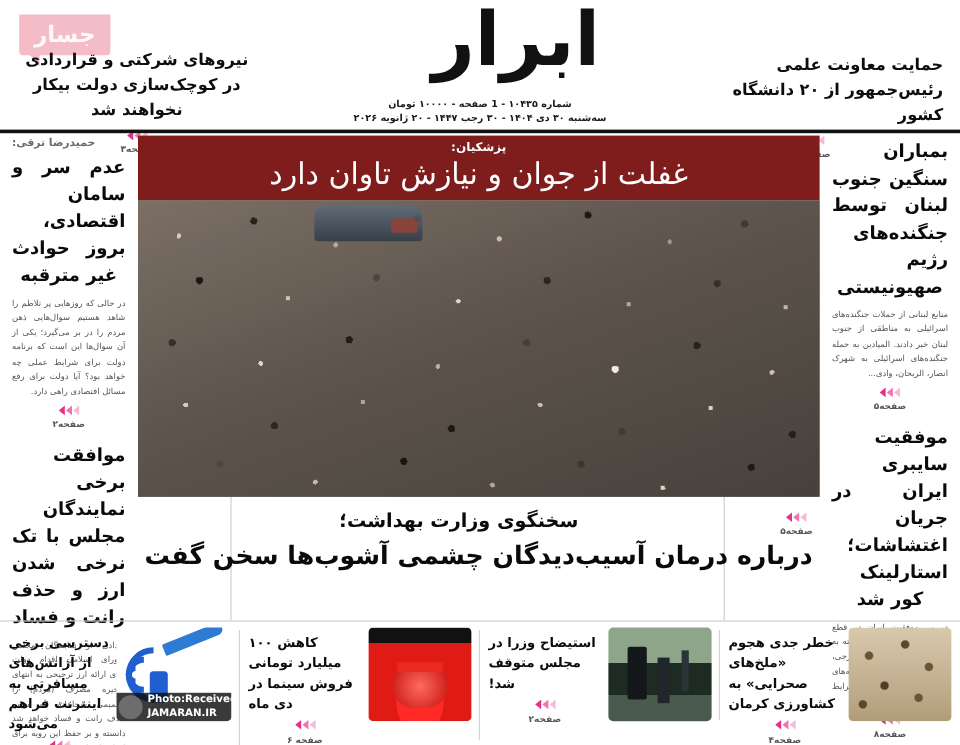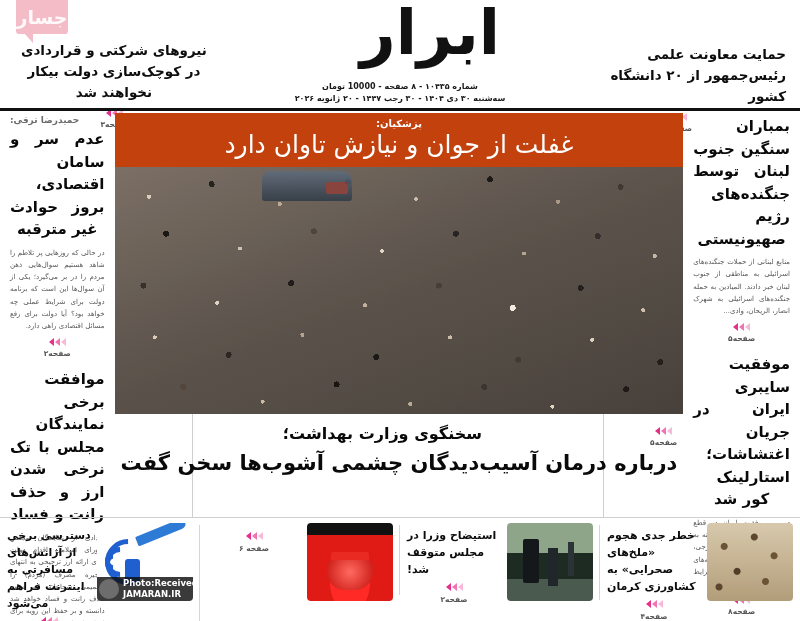--- a/index.html
+++ b/index.html
@@ -14,22 +14,22 @@
     width: 800px; height: 621px;
     background: #fff;
     direction: rtl;
   }
 
   
   .masthead {
     position: absolute; top: 0; right: 0; left: 0; height: 110px;
   }
   .brand-bubble {
-    position: absolute; top: 0; left: 16px;
-    width: 52px; height: 34px;
+    position: absolute; top: 12px; left: 16px;
+    width: 76px; height: 34px;
     background: #f4bcc6;
     border-radius: 0 0 3px 3px;
     display: flex; align-items: center; justify-content: center;
   }
   .brand-bubble:after {
     content: ""; position: absolute; bottom: -9px; left: 8px;
     border-left: 9px solid transparent;
     border-right: 0 solid transparent;
     border-top: 10px solid #f4bcc6;
   }
@@ -122,21 +122,21 @@
     font-size: 15px; font-weight: bold; color: #0a0a0a;
     line-height: 1.5; text-align: justify; text-align-last: center;
   }
   .side-deck {
     font-size: 7px; color: #555; line-height: 1.75;
     margin-top: 6px; text-align: justify;
   }
 
   
   .lead-banner {
-    background: #c2410c; color: #fff;
+    background: #7f1d1d; color: #fff;
     padding: 5px 10px 7px;
     text-align: center;
   }
   .lead-kicker {
     font-size: 10px; font-weight: bold; margin-bottom: 2px;
     color: #fff; letter-spacing: .2px;
   }
   .lead-head {
     font-size: 25px; font-weight: normal; line-height: 1.15;
     color: #fff; white-space: nowrap;
@@ -318,21 +318,21 @@
 
 <div id="page">
 
   <div class="masthead">
 
     <div class="brand-bubble">
       <span>جسار</span>
     </div>
 
     <div class="paper-name">ابرار</div>
-    <div class="issue-line">شماره ۱۰۴۳۵ - ۸ صفحه - 10000 تومان</div>
+    <div class="issue-line">شماره ۱۰۴۳۵ - 1 صفحه - ۱۰۰۰۰ تومان</div>
     <div class="date-line">سه‌شنبه ۳۰ دی ۱۴۰۴ - ۳۰ رجب ۱۴۴۷ - ۲۰ ژانویه ۲۰۲۶</div>
 
     <div class="mast-right">
       <div class="mast-head-text">نیروهای شرکتی و قراردادی در کوچک‌سازی دولت بیکار نخواهند شد</div>
       <div class="pagetag ltr">
         <span class="chev">
             <i></i>
             <i></i>
             <i></i>
           </span>
@@ -481,20 +481,21 @@
               <i></i>
             </span>
           <span>صفحه۲</span>
         </div>
       </div>
     </div>
 
     <div class="bcell">
       <div class="bthumb th-cinema"></div>
       <div class="btext">
+        <div>کاهش ۱۰۰ میلیارد تومانی فروش سینما در دی ماه</div>
         <div class="pagetag ltr">
           <span class="chev">
               <i></i>
               <i></i>
               <i></i>
             </span>
           <span>صفحه ۶</span>
         </div>
       </div>
     </div>

